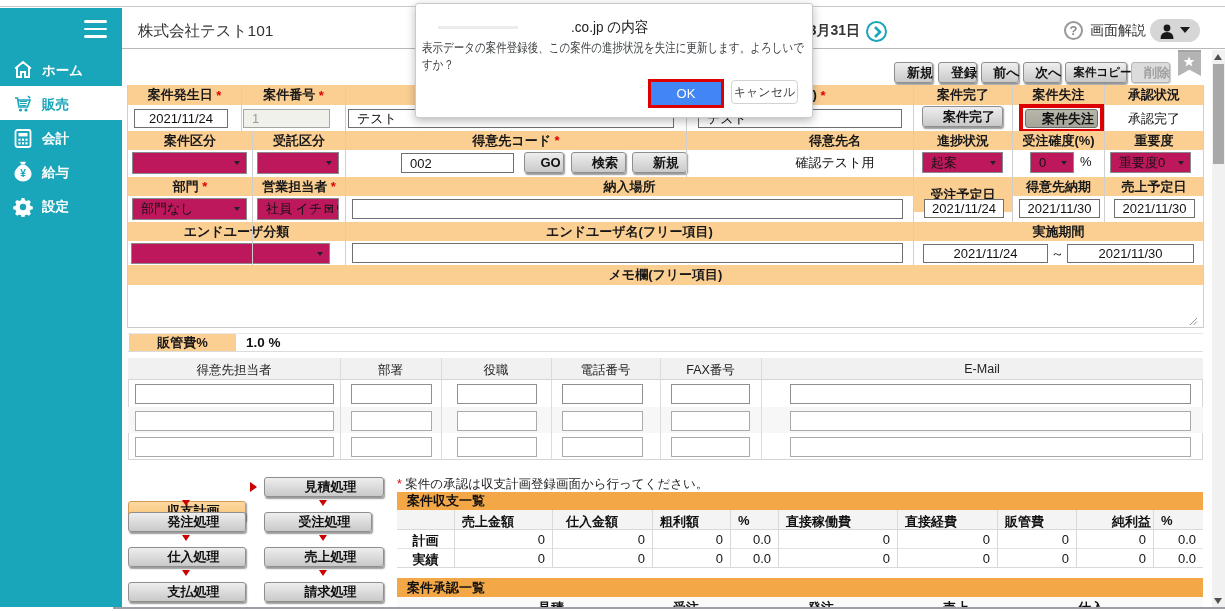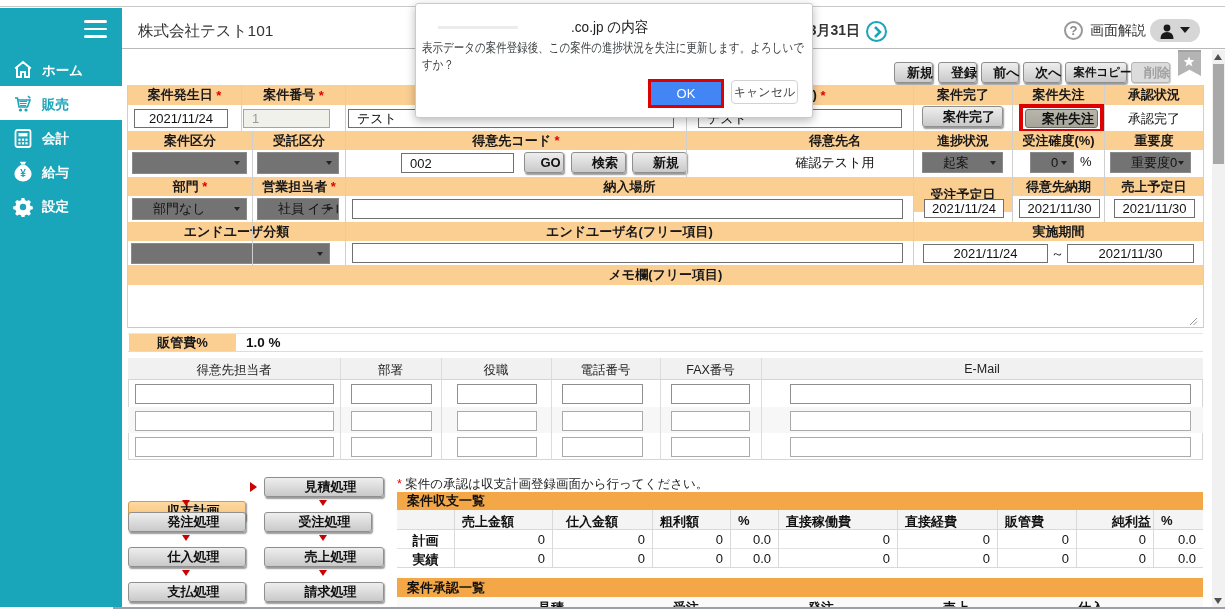--- a/index.html
+++ b/index.html
@@ -6,22 +6,22 @@
   html,body { width:1225px; height:611px; overflow:hidden; background:#fff; }
   body { font-family:"Liberation Sans", sans-serif; font-size:13px; color:#111; }
   #app { position:relative; width:1225px; height:611px; overflow:hidden; background:#fff; }
   .abs { position:absolute; }
   .oh { background:#fbce92; font-weight:bold; font-size:13px; color:#181818;
         display:flex; align-items:center; justify-content:center; white-space:nowrap; overflow:hidden; }
   .vline { background:#cfcfcf; width:1px; }
   .inp { position:absolute; background:#fff; border:1px solid #707070; font-size:13px;
          display:flex; align-items:center; padding:0 8px; white-space:nowrap; overflow:hidden; }
   .inpc { justify-content:center; }
-  .sel { position:absolute; background:#737373; border:1px solid #8a8a8a; font-size:13px;
-         display:flex; align-items:center; padding:0 20px; white-space:nowrap; overflow:hidden; }
+  .sel { position:absolute; background:#be185d; border:1px solid #8a8a8a; font-size:13px;
+         display:flex; align-items:center; padding:0 8px; white-space:nowrap; overflow:hidden; }
   .sel:after { content:""; position:absolute; right:6px; top:50%; margin-top:-2px;
                border-left:3.5px solid transparent; border-right:3.5px solid transparent; border-top:4.5px solid #222; }
   .btn { position:absolute; background:linear-gradient(#eeeeee,#c9c9c9); border:1px solid #8f8f8f;
          border-radius:3px; box-shadow:1px 1.5px 1.5px rgba(0,0,0,.4); font-size:13px; font-weight:bold; color:#111;
          display:flex; align-items:center; justify-content:center; white-space:nowrap;padding-left:13px; }
   .red { color:#e00000; }
 </style>
 </head>
 <body>
 <div id="app">

